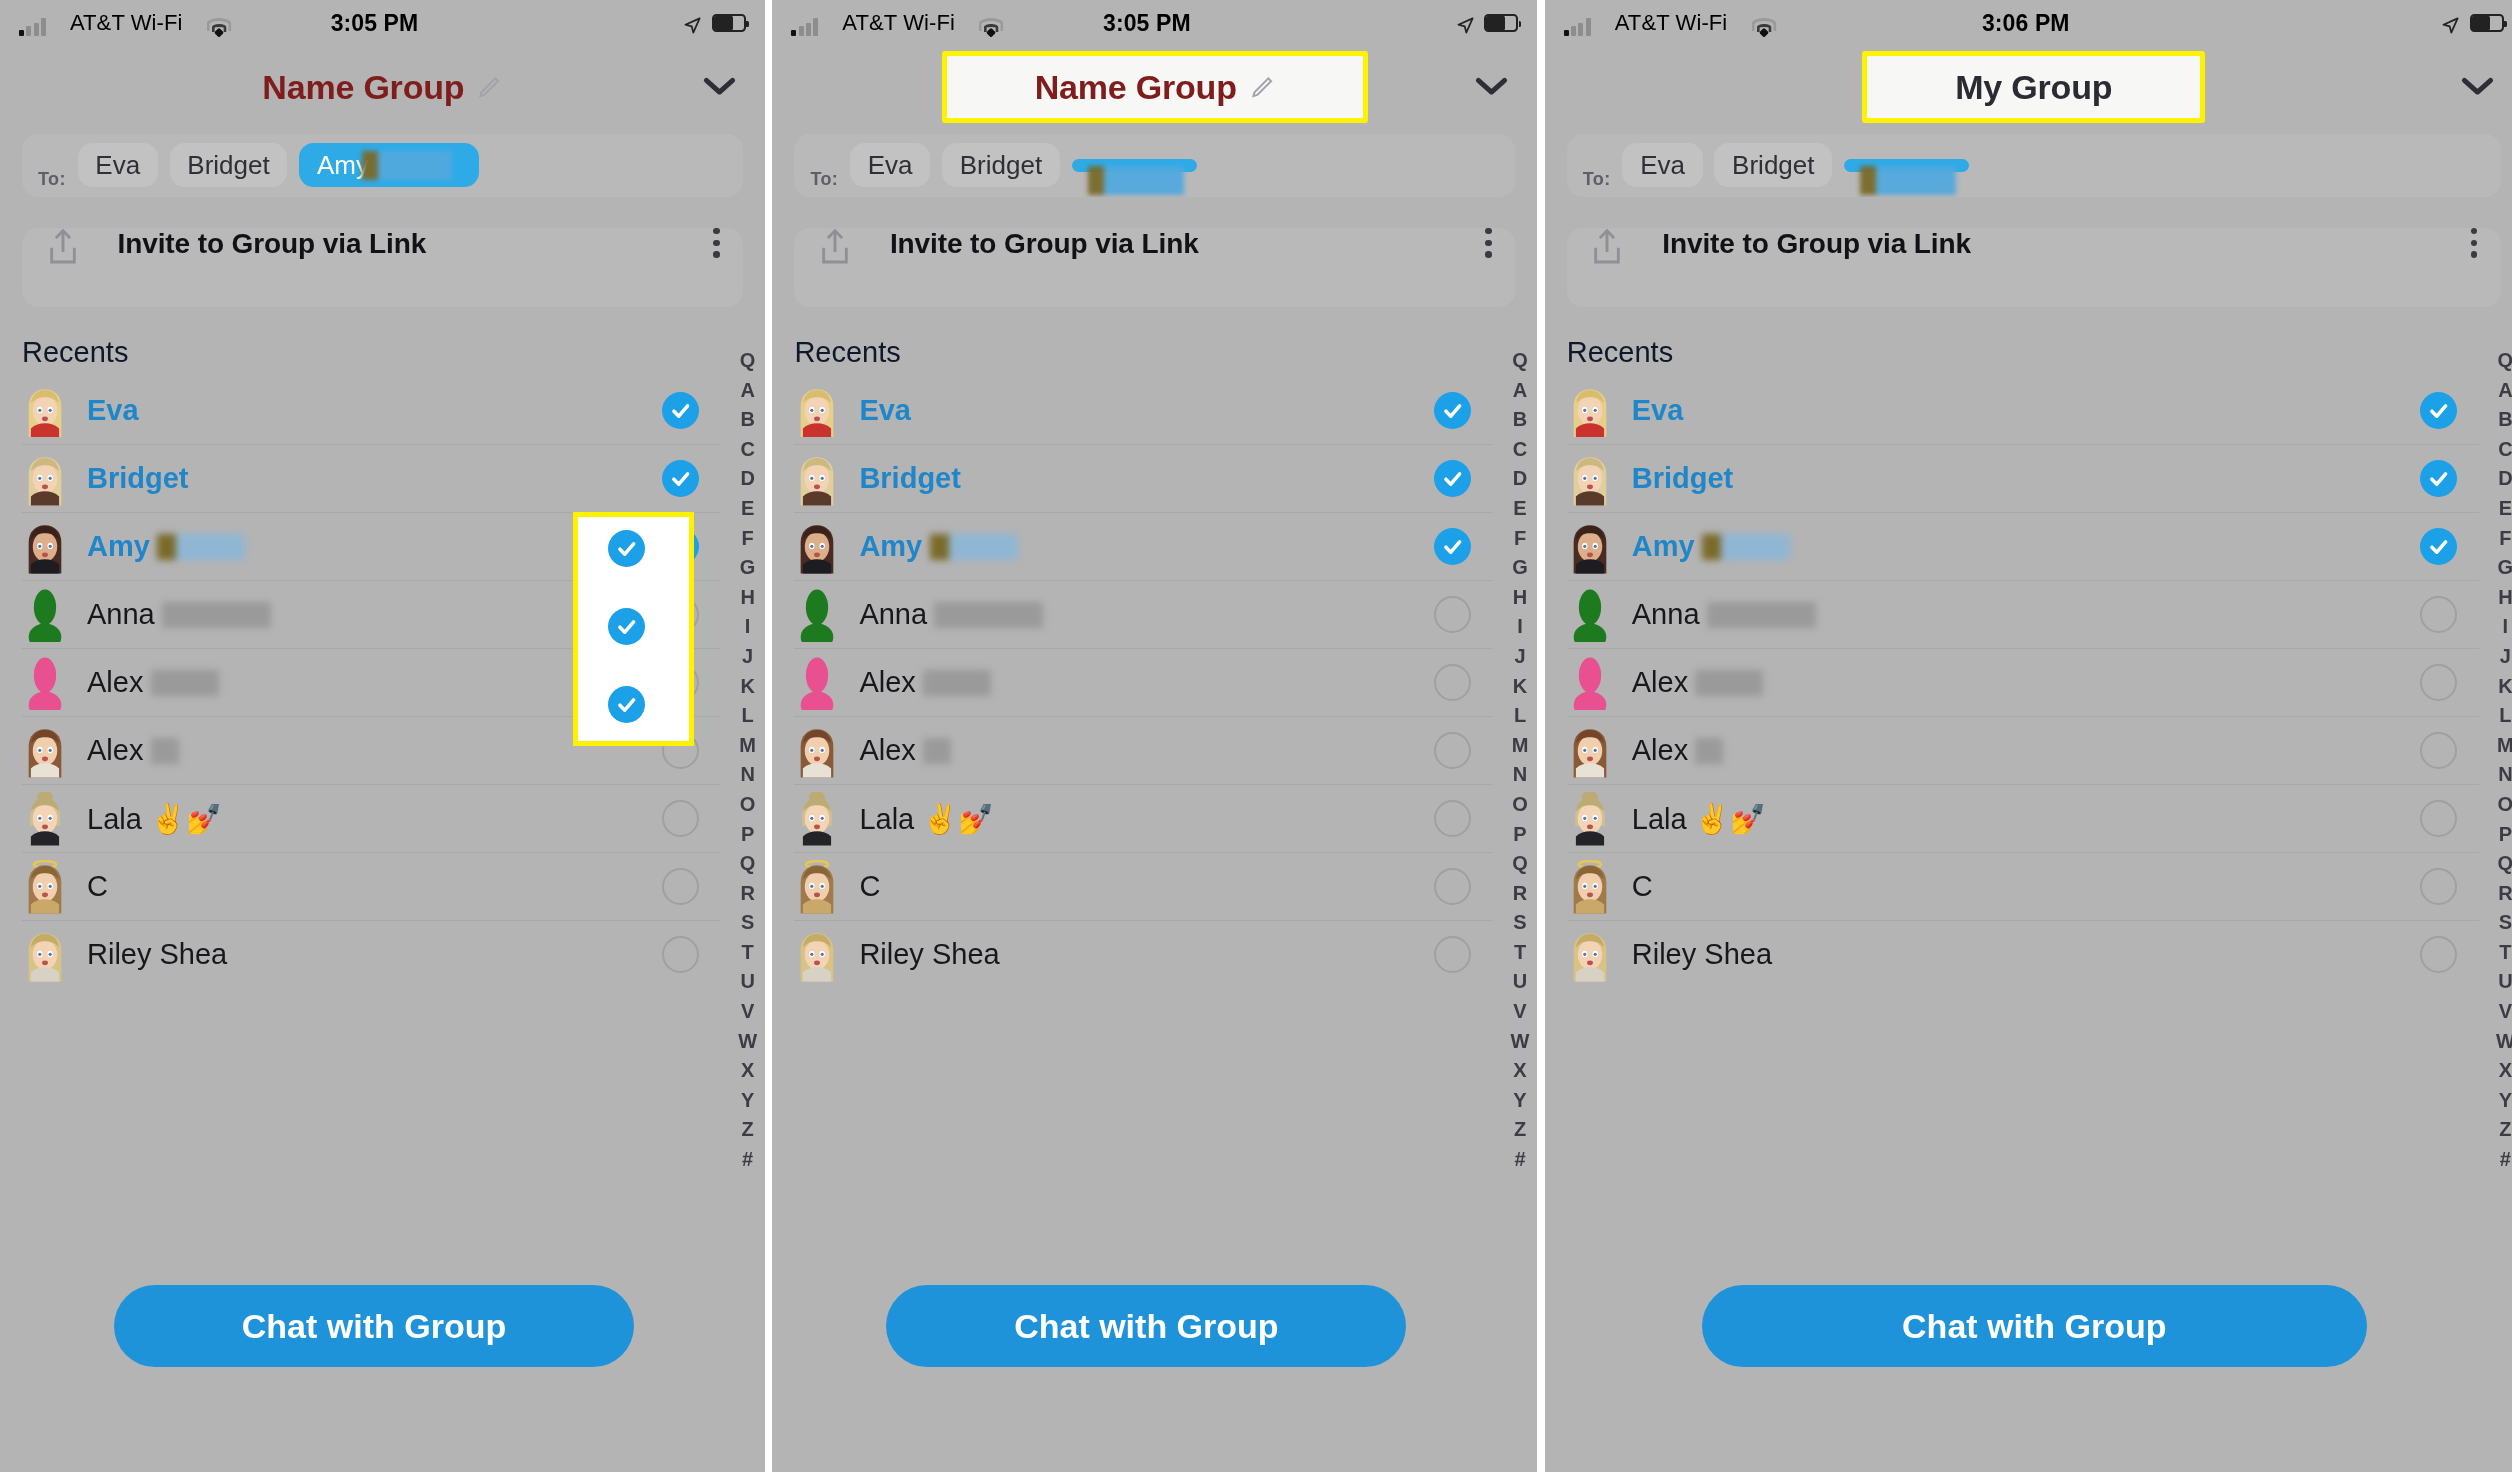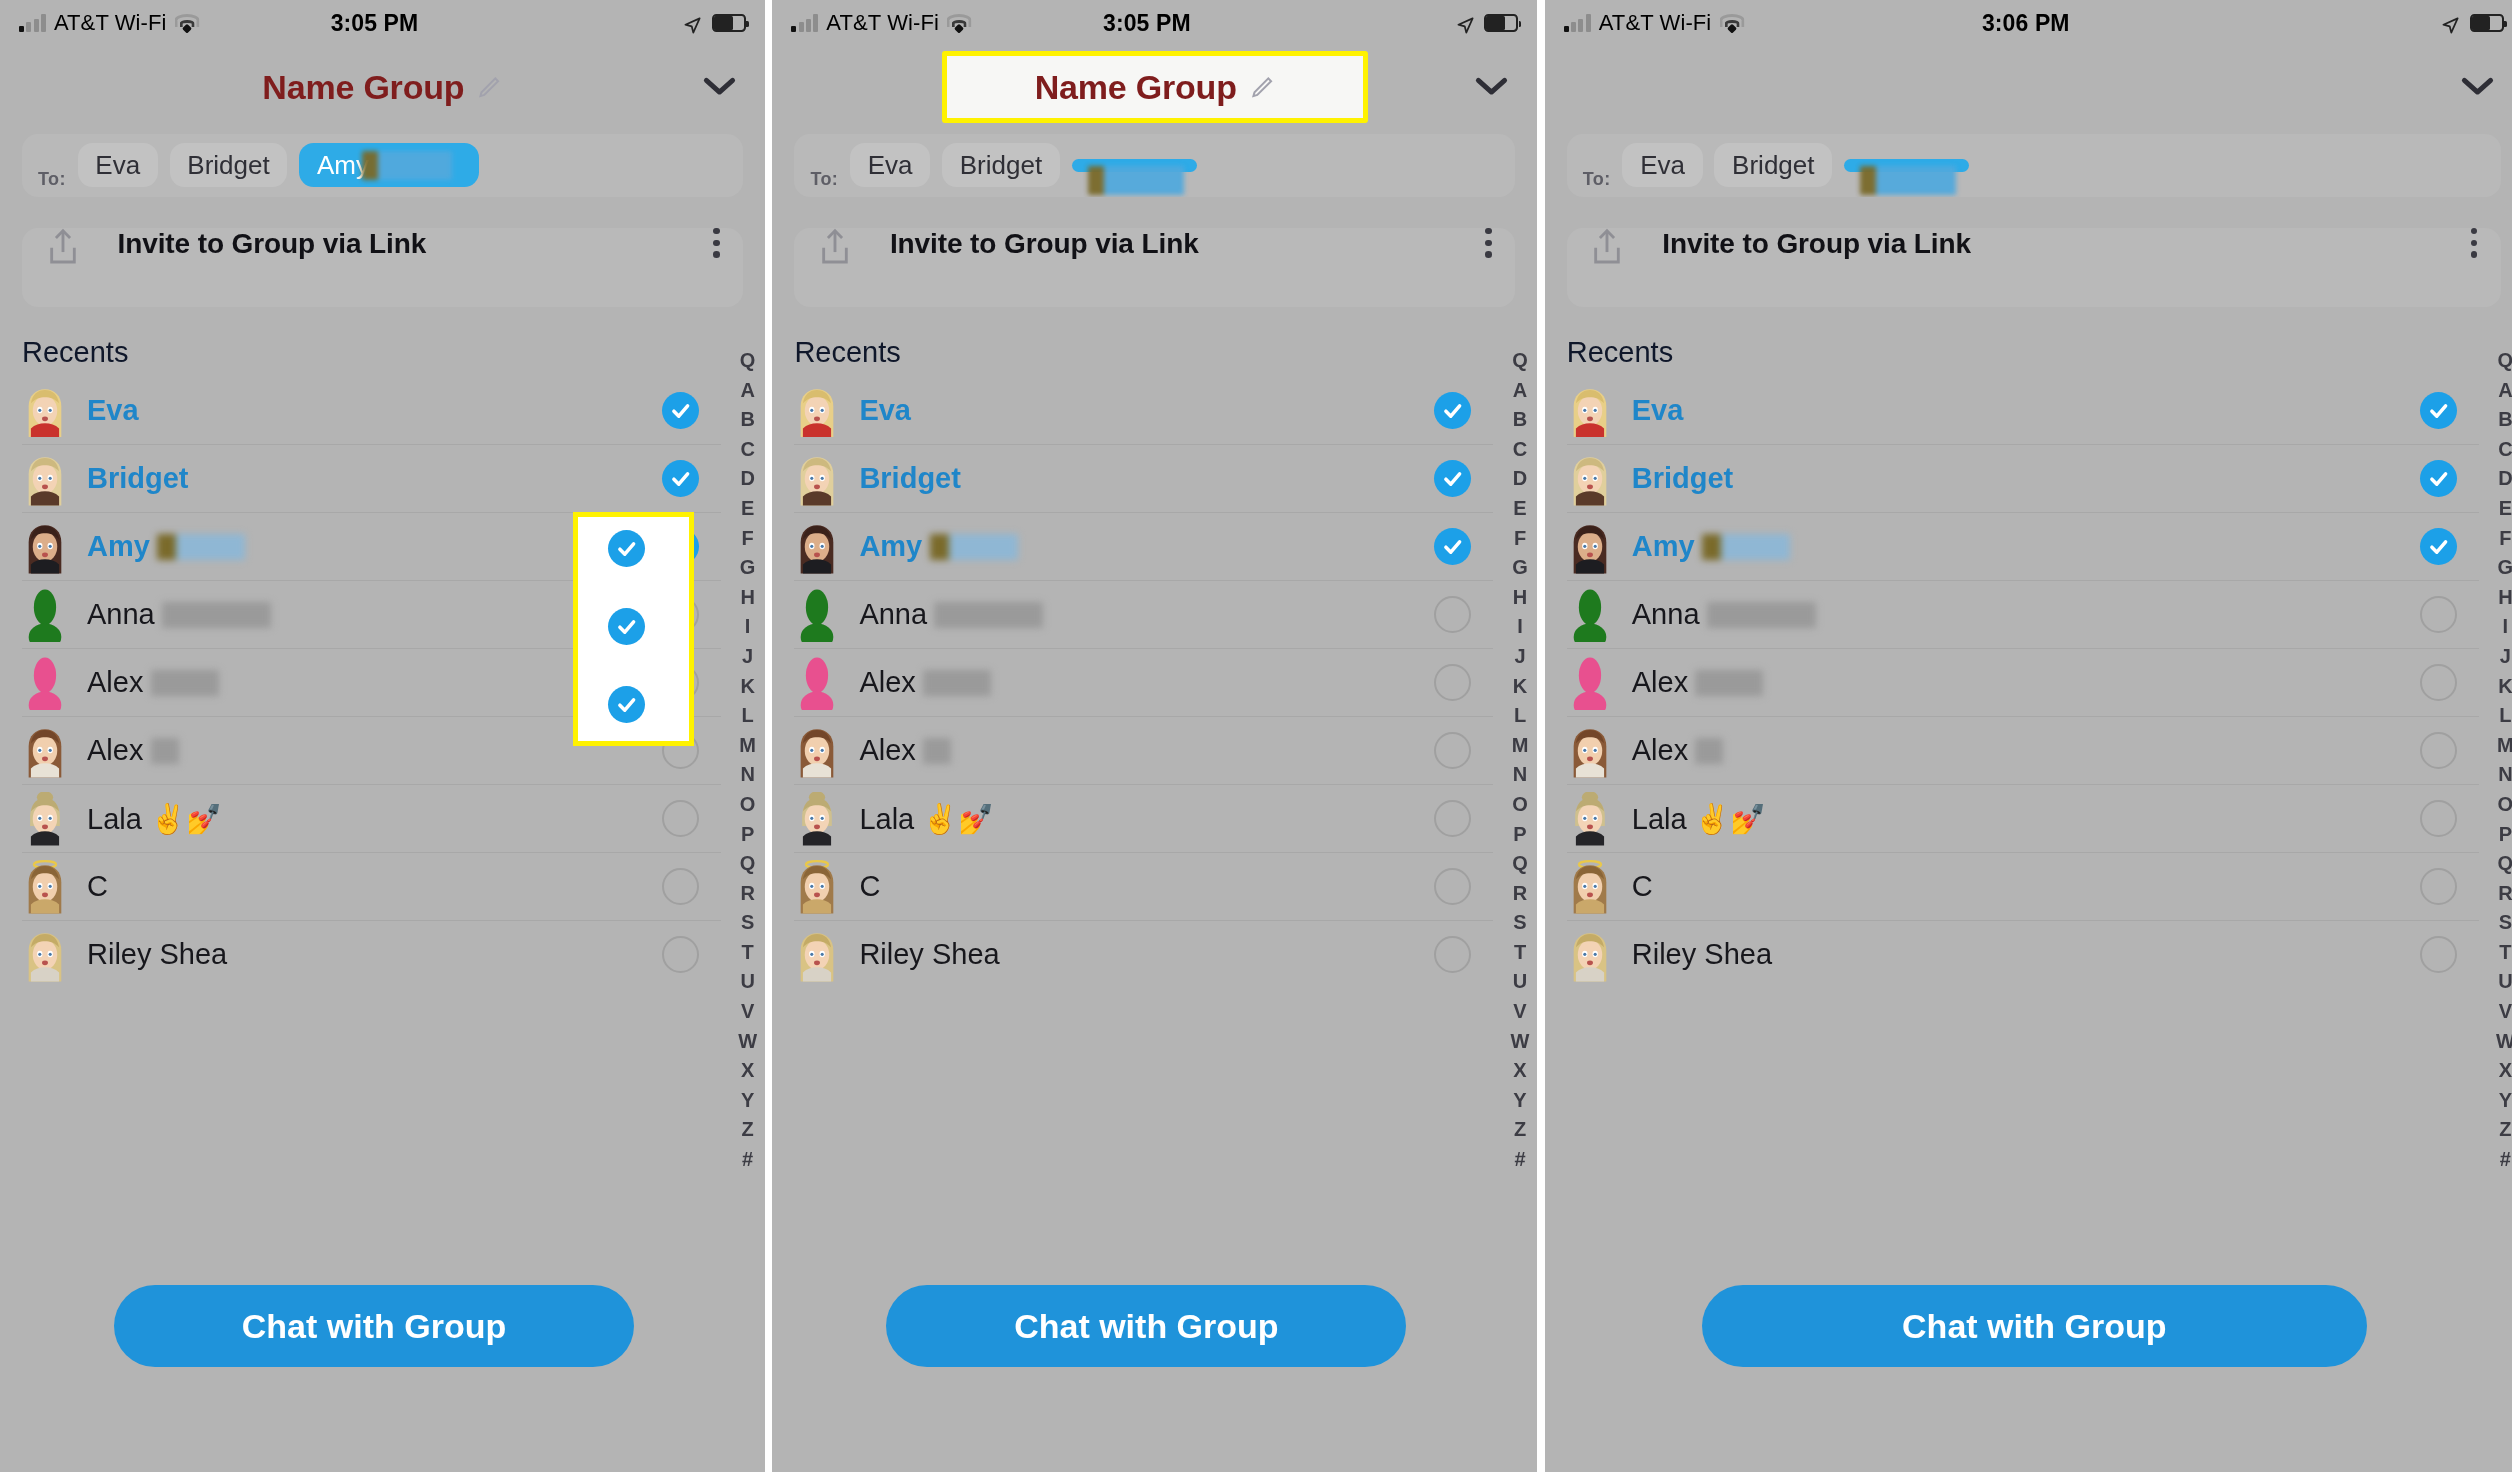--- a/index.html
+++ b/index.html
@@ -27,21 +27,21 @@
     position: relative;
     height: 46px;
     display: flex;
     align-items: center;
     padding: 0 19px;
     color: #000;
     font-size: 23px;
     font-weight: 600;
     letter-spacing: 0.1px;
   }
-  .sb-left { display: flex; align-items: center; gap: 8px; }
+  .sb-left { display: flex; align-items: flex-end; gap: 24px; }
   .signal { display: flex; align-items: flex-end; gap: 2.2px; height: 17.7px; }
   .signal i { display: block; width: 5.1px; background: #111; border-radius: 1.1px; }
   .signal i:nth-child(1) { height: 5.9px; }
   .signal i:nth-child(2) { height: 9.6px; background: #8d8d8d; }
   .signal i:nth-child(3) { height: 13.2px; background: #8d8d8d; }
   .signal i:nth-child(4) { height: 17.7px; background: #8d8d8d; }
   .carrier { font-size: 22px; font-weight: 500; }
   .wifi { width: 25px; height: 17.7px; position: relative; }
   .wifi span { position: absolute; left: 50%; transform: translateX(-50%);
     border: 3.7px solid #9a9a9a; border-bottom: none; border-radius: 50% 50% 0 0; }
@@ -698,20 +698,23 @@
         <div class="sb-right">
           <span class="loc-arrow"><svg viewBox="0 0 24 24" fill="none" stroke="#222" stroke-width="2.2" stroke-linejoin="round">
               <path d="M21 3L3 11l8 2 2 8 8-18z"></path>
             </svg></span>
           <span class="batt">
             <b></b>
           </span>
         </div>
       </div>
       <div class="hdr">
+        <div class="hdr-title-wrap boxed">
+          <span class="hdr-title named">My Group</span>
+        </div>
         <span class="chev-down"><svg viewBox="0 0 24 14" fill="none" stroke="#2e2e36" stroke-width="3.4" stroke-linecap="round" stroke-linejoin="round">
             <path d="M3 3l9 8 9-8"></path>
           </svg></span>
       </div>
       <div class="to-bar">
         <span class="to-label">To:</span>
         <span class="chip">Eva</span>
         <span class="chip">Bridget</span>
         <span class="chip sel noname">
           <span class="redact"></span>

